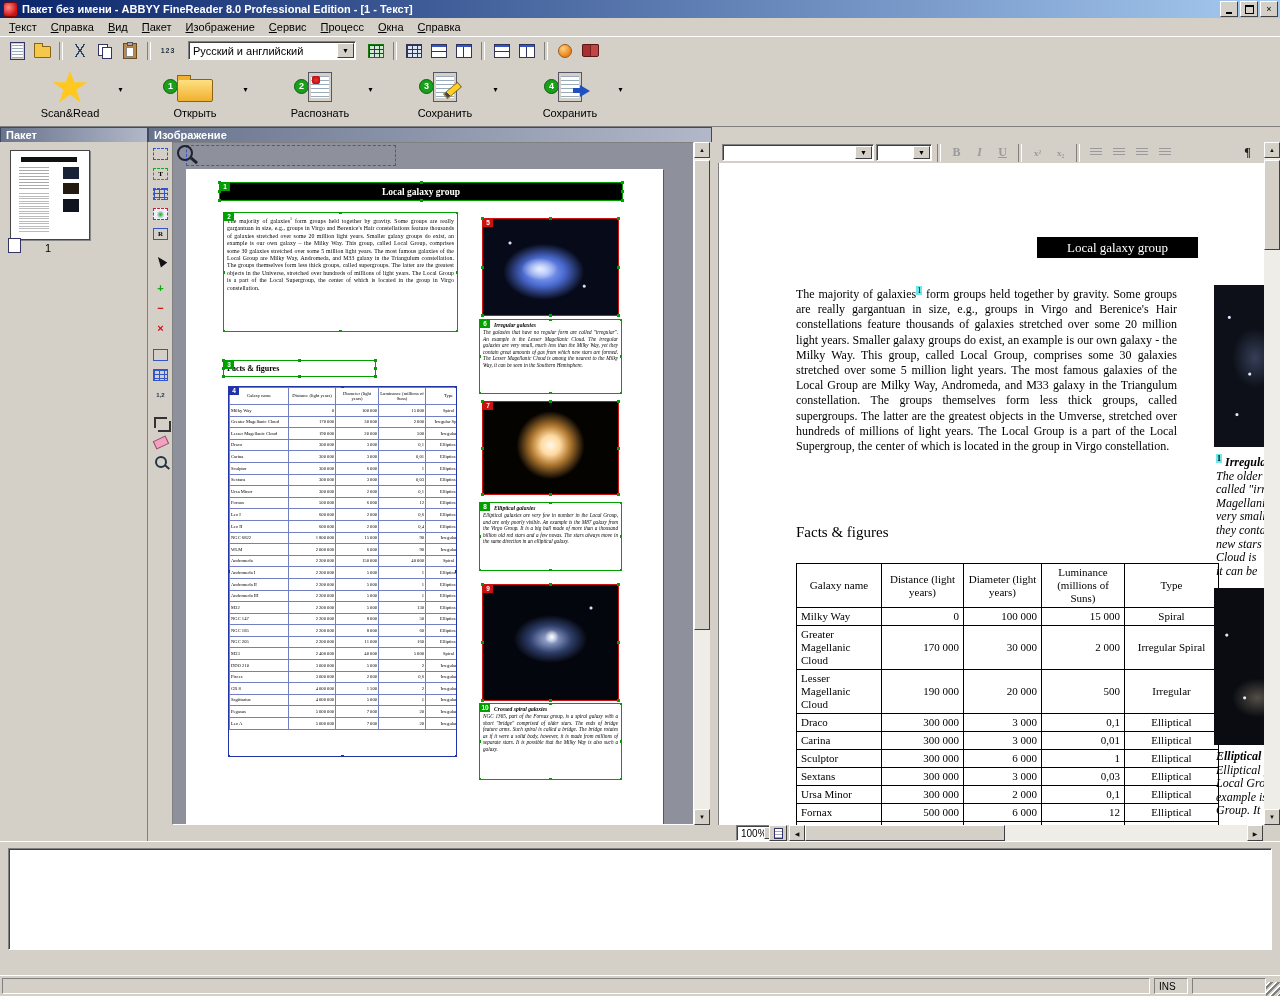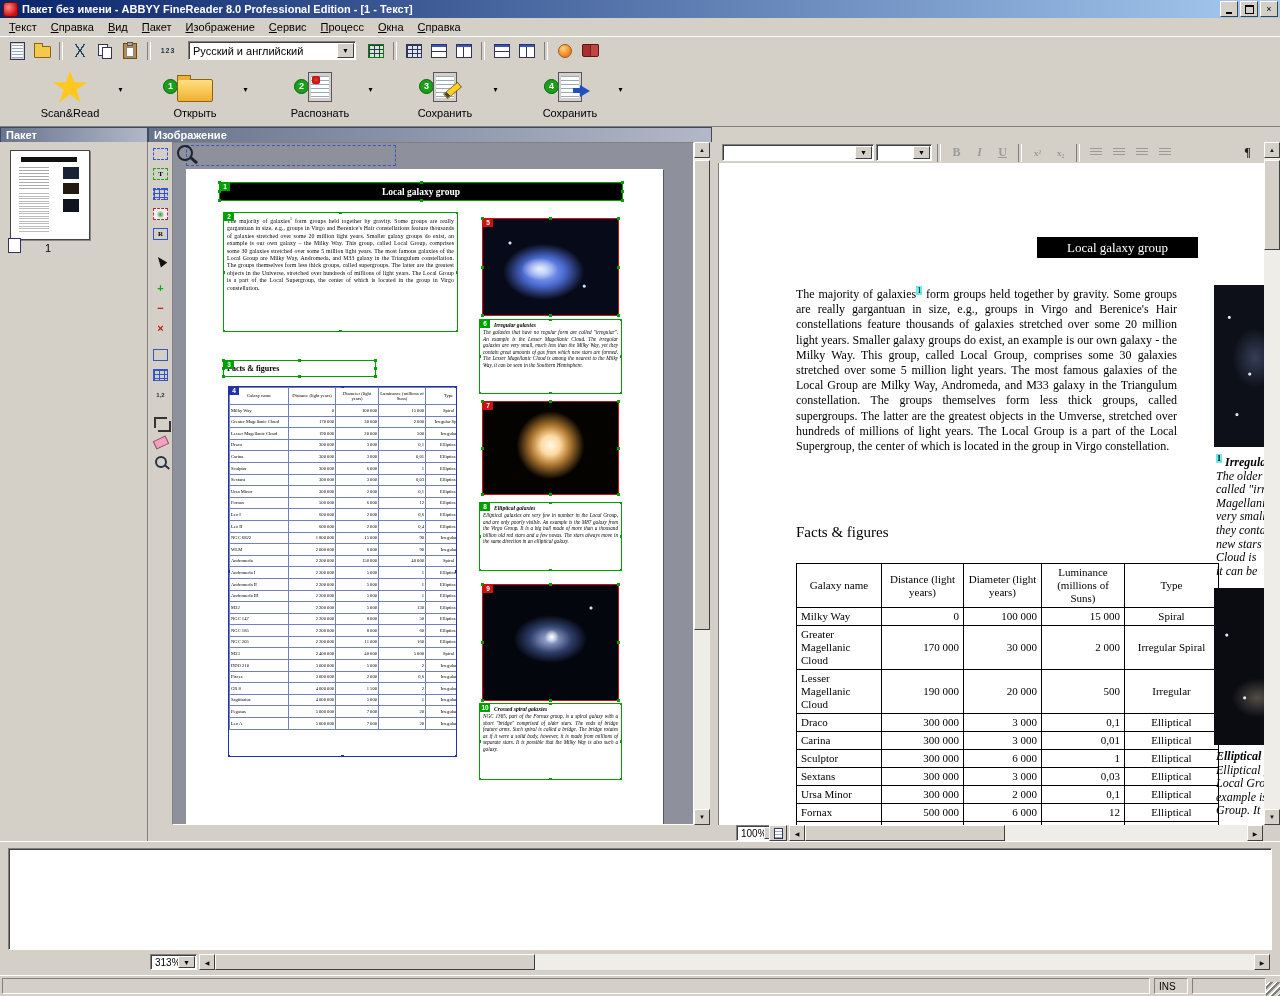--- a/index.html
+++ b/index.html
@@ -879,31 +879,20 @@
     <div class="sb-track" style="left:87px;width:442px;">
         <div class="sb-thumb" style="left:0;top:0;width:200px;height:16px;"></div>
       </div>
     <div class="sb-btn" style="left:529px;">▶</div>
   </div>
 
   <div class="abs" style="left:1264px;top:825px;width:16px;height:16px;background:#d4d0c8;"></div>
 
   <div id="zoom-outer" class="abs">
     <div id="zoom-white"></div>
-    <div id="zoom-scroll" class="zoombar">
-      <div class="combo" style="left:142px;">
-        <span>313%</span>
-        <span class="combo-arrow">▼</span>
-      </div>
-      <div class="sb-btn" style="left:191px;">◀</div>
-      <div class="sb-track" style="left:207px;width:1039px;">
-          <div class="sb-thumb" style="left:0;top:0;width:320px;height:16px;"></div>
-        </div>
-      <div class="sb-btn" style="left:1246px;">▶</div>
-    </div>
   </div>
 
   <div id="statusbar" class="abs">
     <div class="scell" style="left:2px;width:1148px;"></div>
     <div class="scell" style="left:1154px;width:34px;">INS</div>
     <div class="scell" style="left:1192px;width:74px;"></div>
     <div id="grip"></div>
   </div>
 
 </div>

